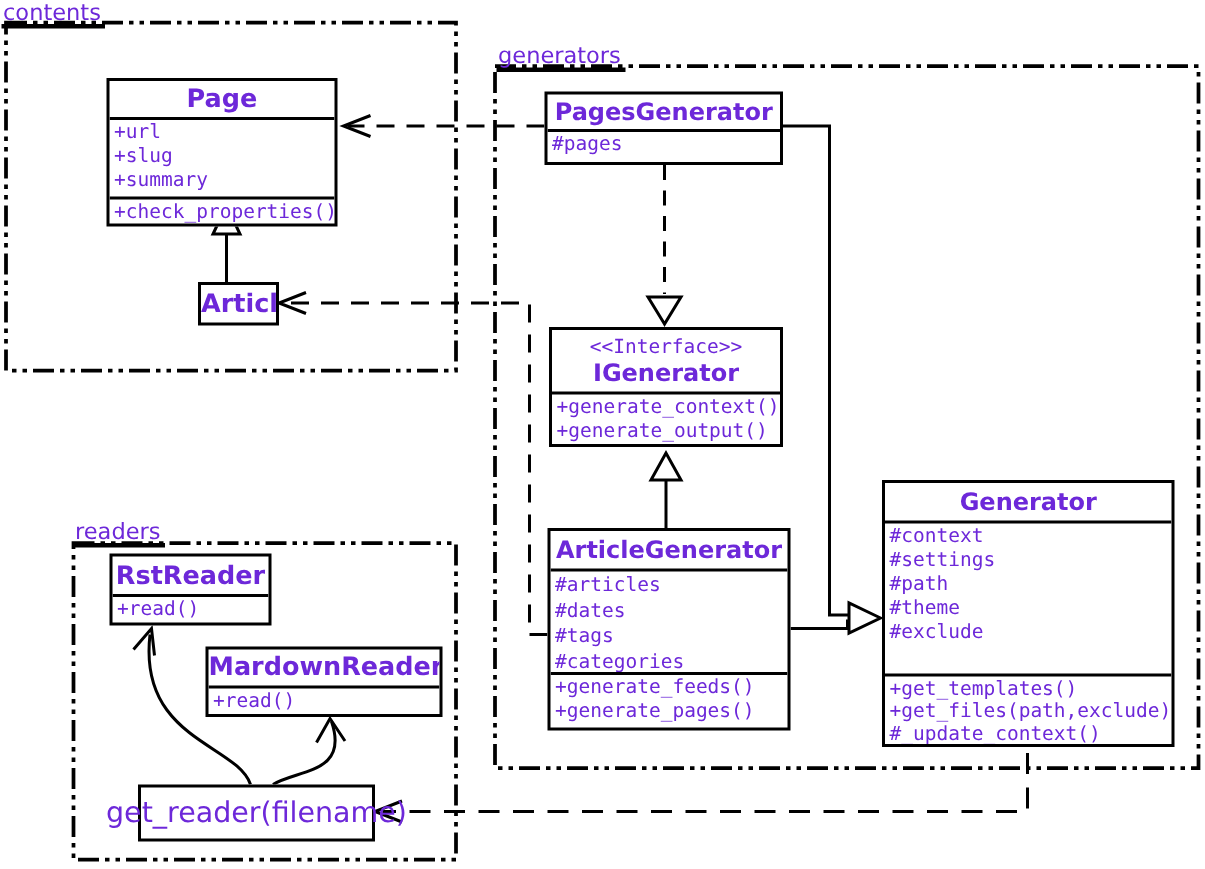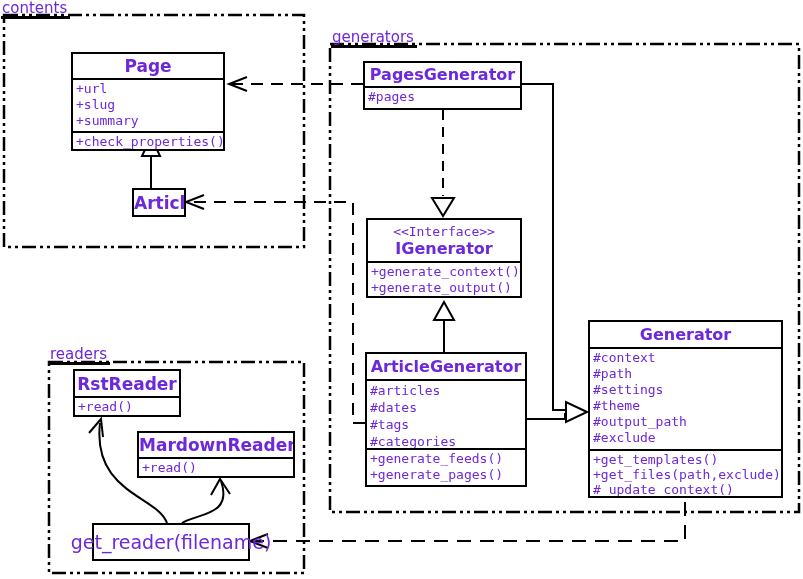--- a/index.html
+++ b/index.html
@@ -128,24 +128,23 @@
     <div class="members">
       <div>+generate_feeds()</div>
       <div>+generate_pages()</div>
     </div>
   </div>
 
   <div class="uml" style="left:588px;top:320px;width:195px;height:178px;">
     <div class="title t16" style="height:25px;">Generator</div>
     <div class="members" style="flex:0 0 auto;height:99px;">
       <div>#context</div>
+      <div>#settings</div>
       <div>#path</div>
-      <div>#settings</div>
       <div>#theme</div>
-      <div>#output_path</div>
       <div>#exclude</div>
     </div>
     <div class="members" style="line-height:15px;">
       <div>+get_templates()</div>
       <div>+get_files(path,exclude)</div>
       <div>#_update_context()</div>
     </div>
   </div>
 
   <div class="uml" style="left:73px;top:369px;width:108px;height:48px;">

